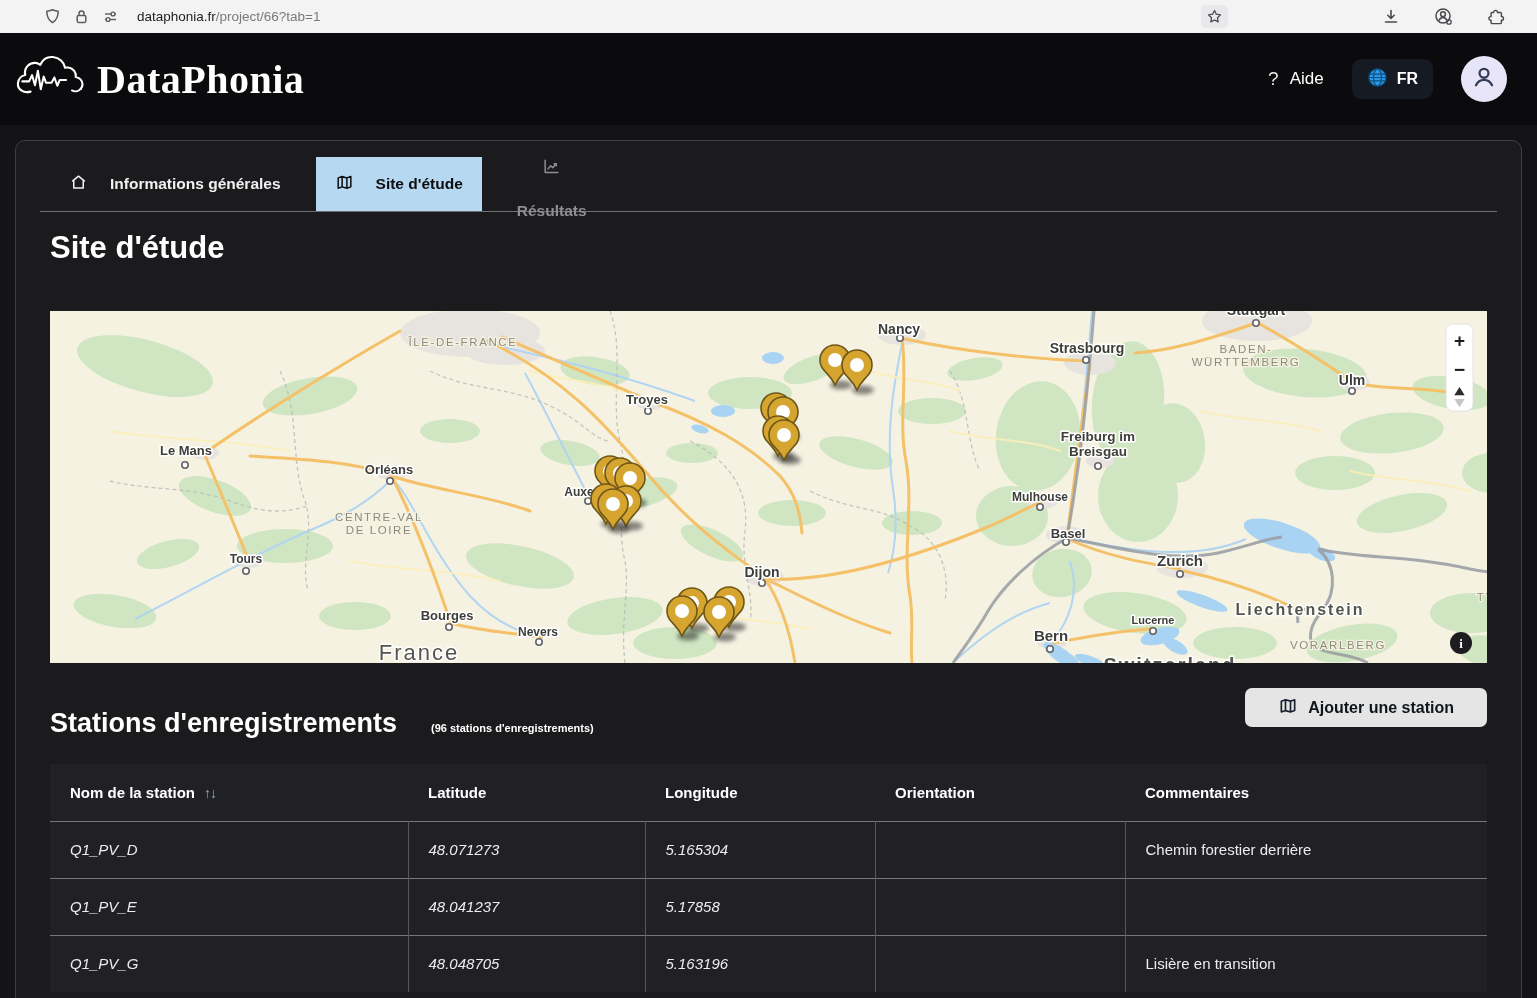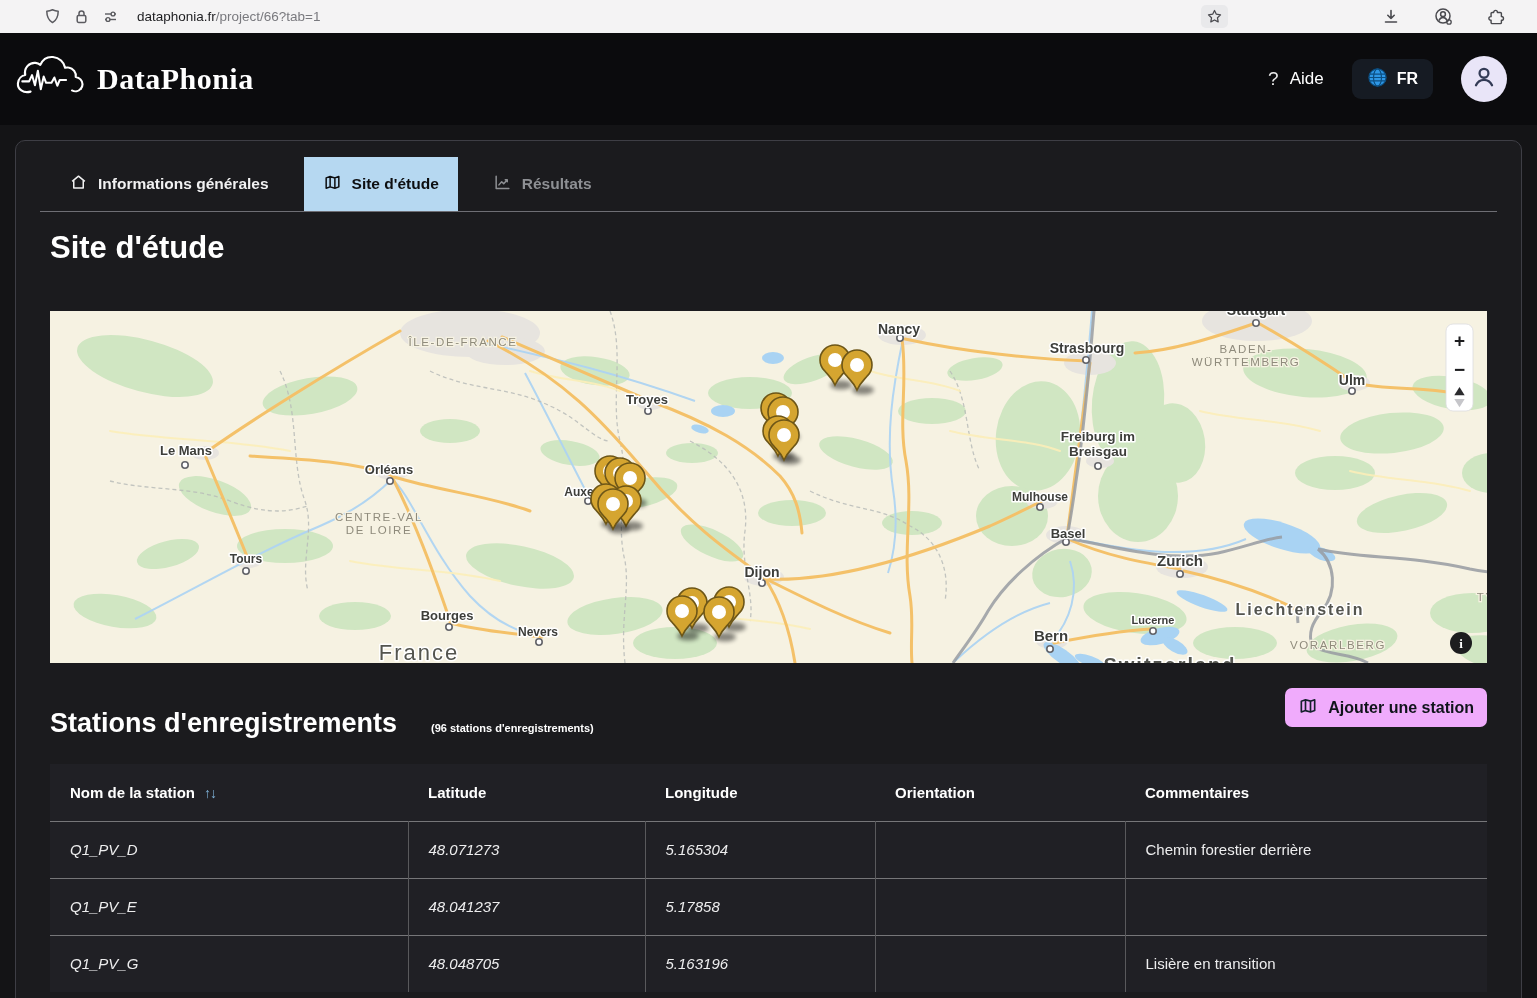--- a/index.html
+++ b/index.html
@@ -14,41 +14,41 @@
   .urltext .path { color:#79797e; }
   .chrome .spacer { flex:1; }
   .star-wrap { background:#e9e9eb; border-radius:5px; padding:3px 5px; }
   .rgap { width:108px; }
   .chrome .ric { margin-left:22px; }
 
   
   .appheader { height:92px; background:#0b0b0d; display:flex; align-items:center;
     padding:0 30px 0 15px; }
   .brand { display:flex; align-items:center; gap:10px; }
-  .brand-name { font-family:"Liberation Serif","DejaVu Serif",serif; font-size:30px;
+  .brand-name { font-family:"Liberation Serif","DejaVu Serif",serif; font-size:40px;
     font-weight:600; color:#fff; letter-spacing:.5px; }
   .hright { margin-left:auto; display:flex; align-items:center; gap:28px; }
   .help { display:flex; align-items:center; gap:11px; color:#fff; font-size:17px; cursor:pointer; }
   .help .qmark { font-size:19px; color:#e8e8e8; }
   .lang-btn { background:#161b23; border:none; border-radius:9px; height:40px; padding:0 15px;
     display:flex; align-items:center; gap:9px; color:#fff; font-weight:bold; font-size:16px; cursor:pointer; }
   .avatar { width:46px; height:46px; border-radius:50%; background:#e9e5f8;
     display:flex; align-items:center; justify-content:center; cursor:pointer; }
 
   
   .panel { margin:15px; background:#1b1b1e; border:1px solid #3e3e45; border-radius:10px;
     min-height:1100px; }
   .tabbar { display:flex; align-items:stretch; height:55px; margin:16px 24px 0;
     border-bottom:1px solid #6e6e74; padding-left:10px; }
-  .tab { display:flex; align-items:center; gap:10px; padding:0 19px; margin-right:16px;
+  .tab { display:flex; align-items:center; gap:22px; padding:0 19px; margin-right:16px;
     font-size:15.5px; font-weight:bold; color:#f1f1f2; background:transparent; border:none;
     cursor:pointer; font-family:inherit; }
   .tab svg { flex:none; }
   .tab.active { background:#b6d8f1; color:#0d0e10; }
-  .tab.disabled { color:#8e9094; cursor:default; }
+  .tab.disabled { color:#8e9094; cursor:default;flex-direction:column; }
 
   .pagetitle { margin:18px 34px 0; font-size:31px; font-weight:bold; color:#fff; }
 
   
   .mapwrap { margin:45px 34px 0; height:352px; position:relative; background:#f6f2e2; }
   .mapwrap svg.mapsvg { display:block; }
   text { font-family:"Liberation Sans","DejaVu Sans",sans-serif; }
   .citylabel { font-weight:bold; fill:#3d3e3a; text-anchor:middle;
     paint-order:stroke; stroke:#ffffff; stroke-width:3px; stroke-linejoin:round; }
   .citydot { fill:#fff; stroke:#636469; stroke-width:1.6; }
@@ -58,22 +58,22 @@
     paint-order:stroke; stroke:#ffffff; stroke-width:3px; stroke-linejoin:round; }
   .zbtn { font-size:19px; font-weight:bold; fill:#1c1c1e; text-anchor:middle; cursor:pointer; }
   .ibtn { fill:#fff; font-size:13px; font-weight:bold; text-anchor:middle;
     font-family:"Liberation Serif","DejaVu Serif",serif; }
 
   
   .stationsrow { margin:13px 34px 0; display:flex; align-items:center; }
   .stationsrow h2 { font-size:27px; font-weight:bold; color:#fff;margin-top:32px; }
   .count { margin-left:34px; align-self:flex-end; padding-bottom:5px;
     font-size:11px; font-weight:bold; color:#fff; }
-  .add-btn { margin-left:auto; height:39px; padding:0 13px; border:none; border-radius:7px;
-    background:#f0abfc; color:#10141b; font-size:16px; font-weight:bold;
+  .add-btn { margin-left:auto; height:39px; padding:0 33px; border:none; border-radius:7px;
+    background:#e5e5e5; color:#10141b; font-size:16px; font-weight:bold;
     display:flex; align-items:center; gap:10px; cursor:pointer; font-family:inherit; }
 
   table.stations { margin:25px 34px 0; width:calc(100% - 68px); border-collapse:collapse;
     background:#202025; color:#ededee; font-size:15px; table-layout:fixed; }
   th { text-align:left; font-weight:bold; height:57px; padding-left:20px; color:#fff; }
   td { height:57px; padding-left:20px; }
   tbody tr { border-top:1px solid rgba(238,238,238,.42); }
   tbody td:not(:last-child) { border-right:1px solid rgba(238,238,238,.28);font-style:italic; }
   .sort { color:#7fb2d9; margin-left:9px; font-size:14px; letter-spacing:-1px; font-weight:normal; cursor:pointer; }
 </style>

